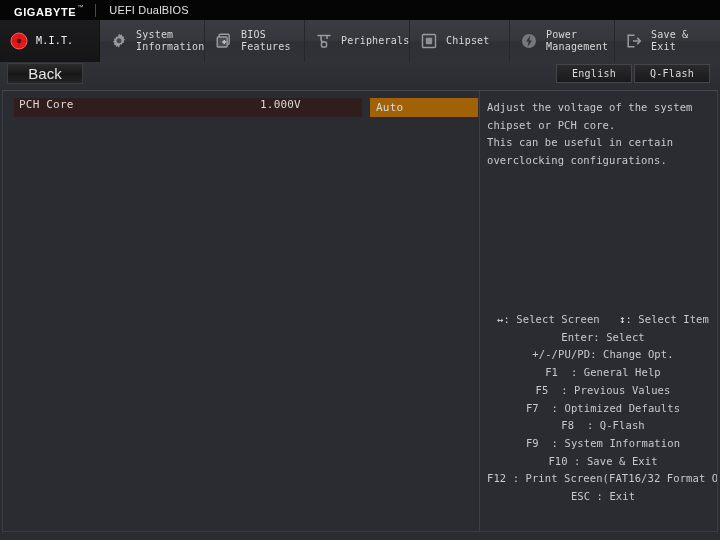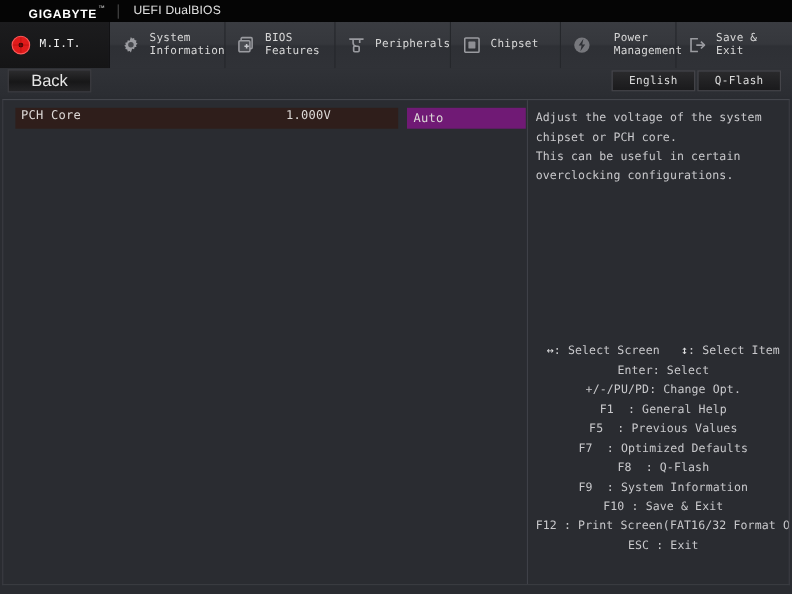--- a/index.html
+++ b/index.html
@@ -31,21 +31,20 @@
     display: flex;
     align-items: center;
   }
   #brandlogo {
     font-family: "Liberation Sans", sans-serif;
     font-weight: bold;
     font-size: 11px;
     letter-spacing: 0.6px;
     color: #ffffff;
     padding-left: 14px;
-    margin-left: 12px;
   }
   #brandtm {
     font-family: "Liberation Sans", sans-serif;
     font-size: 6px;
     color: #cccccc;
     vertical-align: super;
     margin-left: 1px;
   }
   #brandsep {
     width: 1px;
@@ -95,21 +94,21 @@
     justify-content: center;
   }
   .tab .tlabel {
     white-space: pre-line;
   }
   #tab-mit { width: 100px; }
   #tab-sysinfo { width: 105px; }
   #tab-biosfeat { width: 100px; }
   #tab-periph { width: 105px; align-items: center; }
   #tab-chipset { width: 100px; }
-  #tab-power { width: 105px; gap: 12px; }
+  #tab-power { width: 105px; }
   #tab-saveexit { width: 105px; border-right: none; }
 
   
   #actionbar {
     position: absolute;
     left: 0; top: 62px;
     width: 720px; height: 26px;
     background: linear-gradient(to bottom, #303237 0%, #2b2d32 100%);
   }
   #back-button {
@@ -194,21 +193,21 @@
     position: absolute;
     left: 246px;
     color: #ddd9d7;
     font-size: 11px;
     letter-spacing: 0.2px;
   }
   .setting-value {
     margin-left: 8px;
     width: 108px;
     height: 19px;
-    background: #701a75;
+    background: #a16207;
     display: flex;
     align-items: center;
     box-sizing: border-box;
   }
   .setting-value span {
     color: #ddd9d7;
     font-size: 11px;
     padding-left: 6px;
     letter-spacing: 0.2px;
   }

